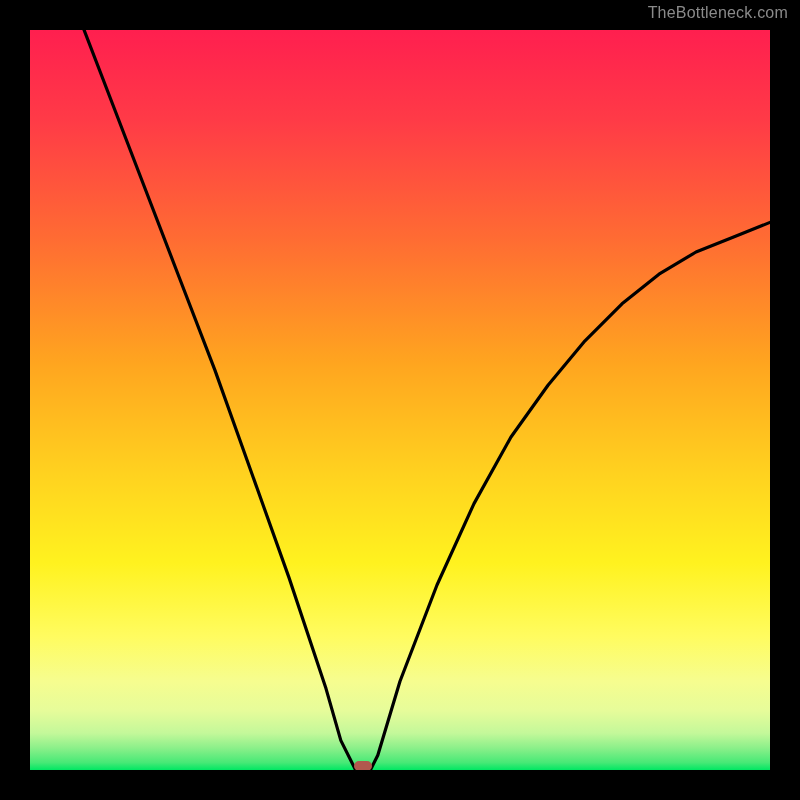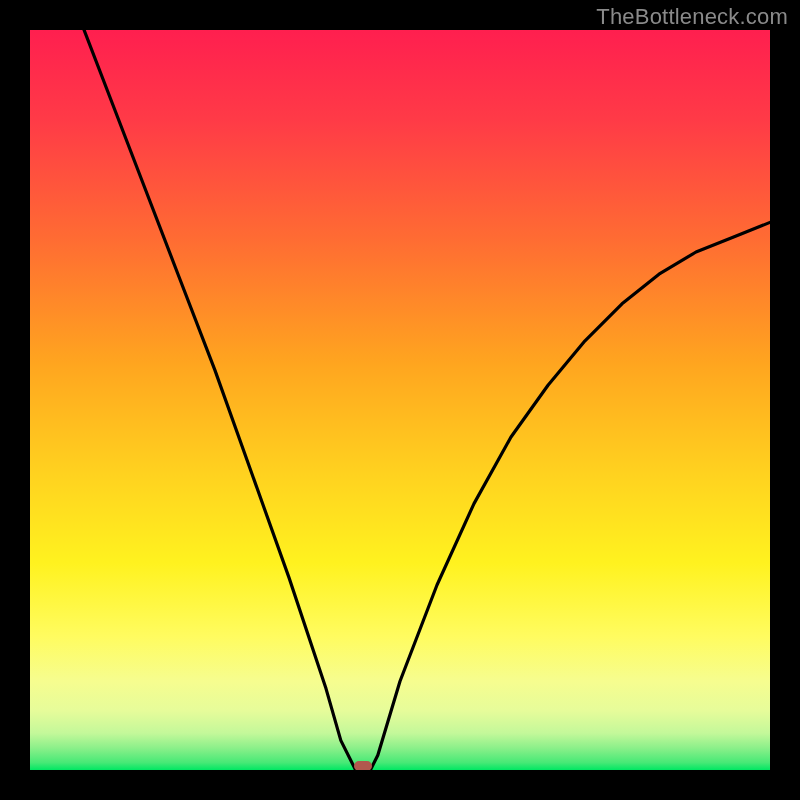--- a/index.html
+++ b/index.html
@@ -38,21 +38,21 @@
     left: 0;
     top: 0;
     width: 740px;
     height: 740px;
   }
   .watermark {
     position: absolute;
     top: 4px;
     right: 12px;
     font-family: Arial, Helvetica, sans-serif;
-    font-size: 22px;
+    font-size: 16px;
     color: #8a8a8a;
     letter-spacing: 0.2px;
   }
   .marker {
     position: absolute;
     width: 18px;
     height: 10px;
     border-radius: 5px;
     background: #b1584e;
   }

